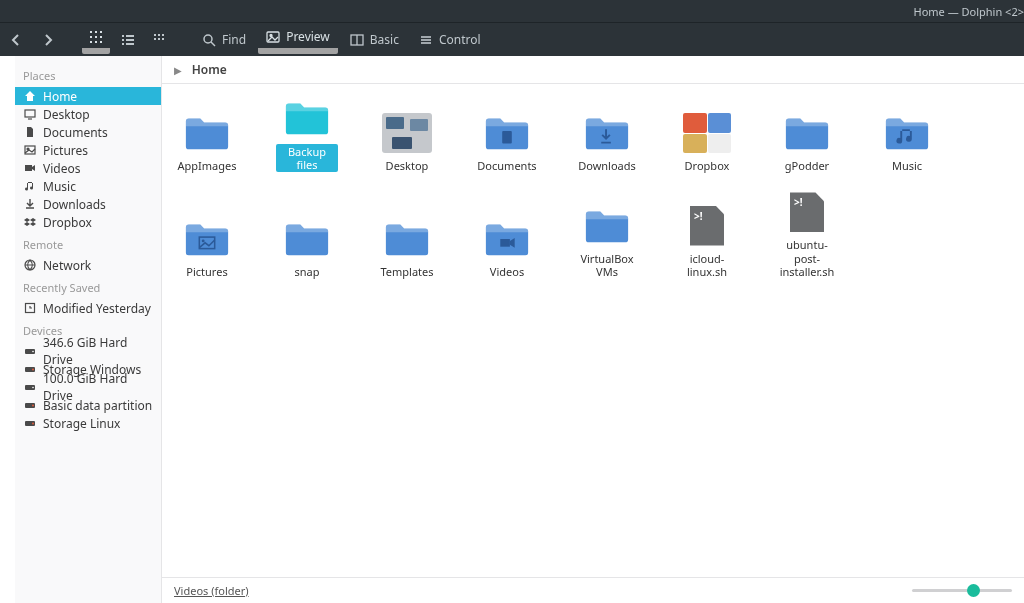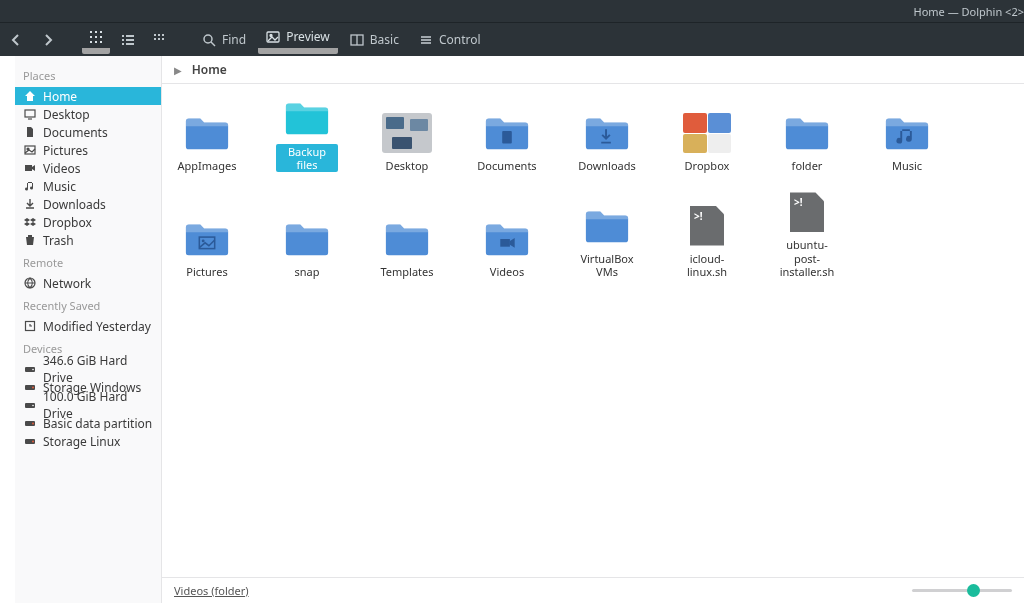--- a/index.html
+++ b/index.html
@@ -191,28 +191,20 @@
         <span>Downloads</span>
       </div>
       <div class="sb-item">
         <span class="sb-icon">
           <svg width="12" height="12" viewBox="0 0 12 12" fill="#4a4a4a">
             <path d="M3 2 L6 4 L3 6 L0 4 Z M9 2 L12 4 L9 6 L6 4 Z M3 6 L6 8 L3 10 L0 8 Z M9 6 L12 8 L9 10 L6 8 Z"></path>
           </svg>
         </span>
         <span>Dropbox</span>
       </div>
-      <div class="sb-item">
-        <span class="sb-icon">
-          <svg width="12" height="12" viewBox="0 0 12 12" fill="#4a4a4a">
-            <path d="M2 3 H10 L9 11 H3 Z M4 1 H8 V3 H4 Z"></path>
-          </svg>
-        </span>
-        <span>Trash</span>
-      </div>
       <div class="section-title">Remote</div>
       <div class="sb-item">
         <span class="sb-icon">
           <svg width="12" height="12" viewBox="0 0 12 12" fill="none" stroke="#4a4a4a" stroke-width="1.2">
             <circle cx="6" cy="6" r="5"></circle>
             <path d="M1 6 H11 M6 1 C3 4 3 8 6 11 M6 1 C9 4 9 8 6 11"></path>
           </svg>
         </span>
         <span>Network</span>
       </div>
@@ -340,21 +332,21 @@
             </div>
             <div class="name">Dropbox</div>
           </div>
           <div class="item">
             <div class="icon-wrap">
               <svg class="folder-svg" viewBox="0 0 50 40">
                 <path d="M3 8 Q3 5 6 5 H18 L22 9 H44 Q47 9 47 12 V34 Q47 37 44 37 H6 Q3 37 3 34 Z" fill="#4e8cd6"></path>
                 <path d="M3 8 Q3 5 6 5 H18 L22 9 H44 Q47 9 47 12 V13 H3 Z" fill="rgba(255,255,255,0.25)"></path>
               </svg>
             </div>
-            <div class="name">folder</div>
+            <div class="name">gPodder</div>
           </div>
           <div class="item">
             <div class="icon-wrap">
               <svg class="folder-svg" viewBox="0 0 50 40">
                 <path d="M3 8 Q3 5 6 5 H18 L22 9 H44 Q47 9 47 12 V34 Q47 37 44 37 H6 Q3 37 3 34 Z" fill="#4e8cd6"></path>
                 <path d="M3 8 Q3 5 6 5 H18 L22 9 H44 Q47 9 47 12 V13 H3 Z" fill="rgba(255,255,255,0.25)"></path>
                 <path d="M20 16 V28 A3 3 0 1 1 18 25.2 V18 H30 V26 A3 3 0 1 1 28 23.2 V16 Z" fill="#2b5a99"></path>
               </svg>
             </div>
             <div class="name">Music</div>

